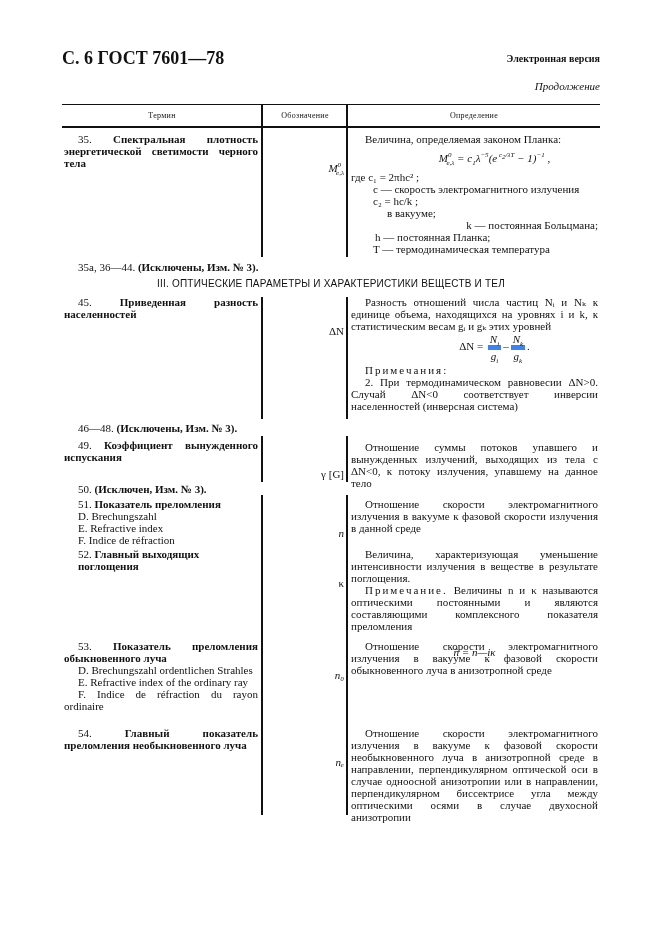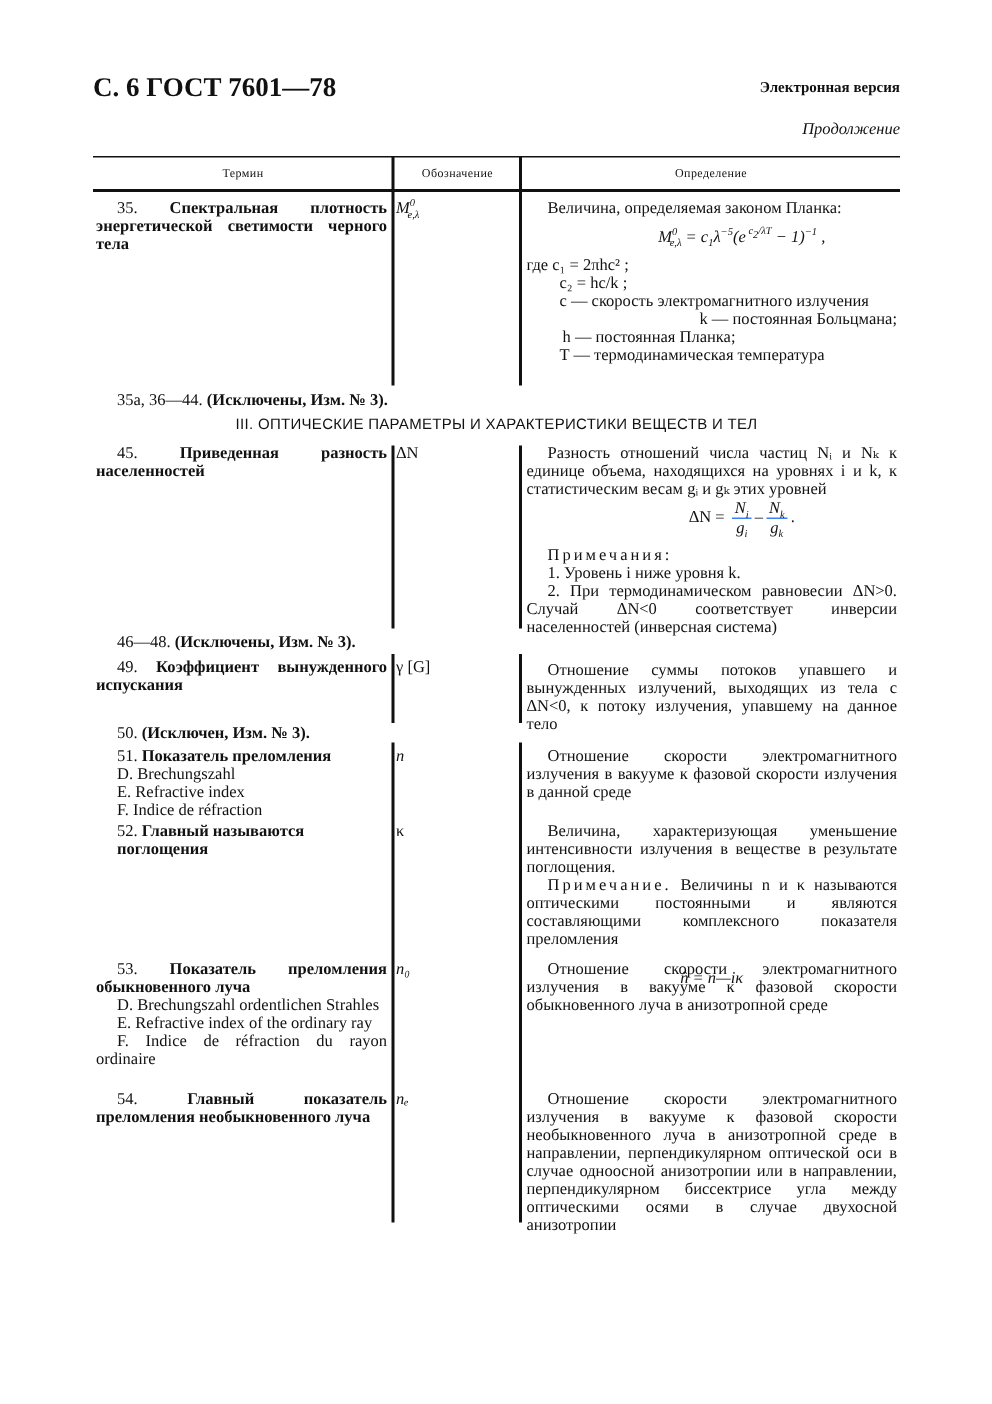--- a/index.html
+++ b/index.html
@@ -14,33 +14,33 @@
     .hdr-left { left: 62px; top: 52px; font-weight: bold; font-size: 18px; }
     .hdr-right { right: 61px; top: 53px; font-weight: bold; font-size: 10px; }
     .continued { right: 61px; top: 80px; font-style: italic; font-size: 11px; }
 
     .rule-top { left: 62px; top: 104px; width: 538px; height: 1px; background: #111; }
     .rule-head { left: 62px; top: 126px; width: 538px; height: 2px; background: #111; }
     .colhead { top: 110px; font-size: 8px; letter-spacing: 0.3px; text-align: center; }
     .vline { width: 2px; background: #111; }
 
     .term { left: 64px; width: 194px; }
-    .sym { left: 264px; width: 80px; text-align: left; font-style: italic; }
+    .sym { left: 264px; width: 80px; text-align: right; font-style: italic; margin-top: 29px; }
     .def { left: 351px; width: 247px; }
     .j { text-align: justify; }
     .b { font-weight: bold; }
     .i { font-style: italic; }
     .ind { text-indent: 14px; }
     .sp { letter-spacing: 2px; }
     .formula { text-align: center; font-style: italic; }
     .full { left: 62px; width: 538px; }
     .section-title { text-align: center; font-size: 10px; font-family: "Liberation Sans", "DejaVu Sans", sans-serif; letter-spacing: 0.2px; }
     sub, sup { font-size: 7px; line-height: 0; }
     .frac { display: inline-block; vertical-align: middle; text-align: center; margin: 0 2px; }
-    .frac .num { display: block; border-bottom: 1px solid #3b82f6; padding: 0 2px; }
+    .frac .num { display: block; border-bottom: 5px solid #3b82f6; padding: 0 2px; }
     .frac .den { display: block; padding: 0 2px; }
   </style>
 </head>
 <body>
 
 <div class="abs hdr-left">С. 6 ГОСТ 7601—78</div>
 <div class="abs hdr-right">Электронная версия</div>
 <div class="abs continued">Продолжение</div>
 
 <div class="abs rule-top"></div>
@@ -60,22 +60,23 @@
 
 <div class="abs term j ind" style="top:133px;">
   <span>35.</span>
   <span class="b">Спектральная плотность энергетической светимости черного тела</span>
 </div>
 <div class="abs sym" style="top:133px;">M<sup>0</sup><sub style="margin-left:-5px;">e,λ</sub></div>
 <div class="abs def" style="top:133px;">
   <div class="ind">Величина, определяемая законом Планка:</div>
   <div class="formula" style="margin:7px 0 7px 40px;">M<sup>0</sup><sub style="margin-left:-5px;">e,λ</sub> = c<sub>1</sub>λ<sup>−5</sup>(e<sup> c<sub>2</sub>/λT</sup> − 1)<sup>−1</sup> ,</div>
   <div style="margin-left:0px;">где c₁ = 2πhc² ;</div>
+  <div style="margin-left:22px;">c — скорость электромагнитного излучения</div>
   <div style="margin-left:22px;">c₂ = hc/k ;</div>
-  <div style="margin-left:22px;">c — скорость электромагнитного излучения</div>
+  <div style="margin-left:36px;">в вакууме;</div>
   <div style="margin-left:18px;text-align:right;">k — постоянная Больцмана;</div>
   <div style="margin-left:24px;">h — постоянная Планка;</div>
   <div style="margin-left:22px;">T — термодинамическая температура</div>
 </div>
 
 <div class="abs full" style="top:261px;left:78px;">
   <span>35а, 36—44.</span>
   <span class="b">(Исключены, Изм. № 3).</span>
 </div>
 
@@ -85,21 +86,20 @@
   <span>45.</span>
   <span class="b">Приведенная разность населенностей</span>
 </div>
 <div class="abs sym" style="top:296px;font-style:normal;">ΔN</div>
 <div class="abs def j ind" style="top:296px;">Разность отношений числа частиц Nᵢ и Nₖ к единице объема, находящихся на уровнях i и k, к статистическим весам gᵢ и gₖ этих уровней</div>
 <div class="abs def" style="top:333px;text-align:center;padding-left:40px;box-sizing:border-box;">
   ΔN = <span class="frac i"><span class="num">N<sub>i</sub></span><span class="den">g<sub>i</sub></span></span>–<span class="frac i"><span class="num">N<sub>k</sub></span><span class="den">g<sub>k</sub></span></span>.
 </div>
 <div class="abs def" style="top:364px;">
   <div class="ind sp">Примечания:</div>
-  <div class="ind">1. Уровень i ниже уровня k.</div>
   <div class="ind j">2. При термодинамическом равновесии ΔN&gt;0. Случай ΔN&lt;0 соответствует инверсии населенностей (инверсная система)</div>
 </div>
 
 <div class="abs full" style="top:422px;left:78px;">
   <span>46—48.</span>
   <span class="b">(Исключены, Изм. № 3).</span>
 </div>
 
 <div class="abs term j ind" style="top:439px;">
   <span>49.</span>
@@ -120,21 +120,21 @@
   </div>
   <div>D. Brechungszahl</div>
   <div>E. Refractive index</div>
   <div>F. Indice de réfraction</div>
 </div>
 <div class="abs sym" style="top:498px;">n</div>
 <div class="abs def j ind" style="top:498px;">Отношение скорости электромагнитного излучения в вакууме к фазовой скорости излучения в данной среде</div>
 
 <div class="abs term" style="top:548px;left:78px;width:180px;">
   <span>52.</span>
-  <span class="b">Главный называются поглощения</span>
+  <span class="b">Главный выходящих поглощения</span>
 </div>
 <div class="abs sym" style="top:548px;font-style:normal;">κ</div>
 <div class="abs def" style="top:548px;">
   <div class="j ind">Величина, характеризующая уменьшение интенсивности излучения в веществе в результате поглощения.</div>
   <div class="j ind">
     <span class="sp">Примечание.</span>
     <span>Величины n и κ называются оптическими постоянными и являются составляющими комплексного показателя преломления</span>
   </div>
   <div class="formula" style="margin-top:14px;">n̂ = n—iκ</div>
 </div>

